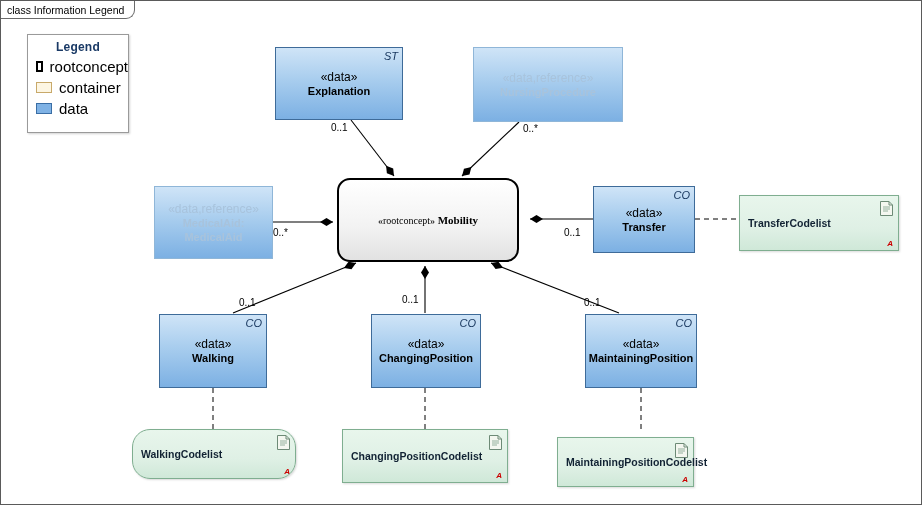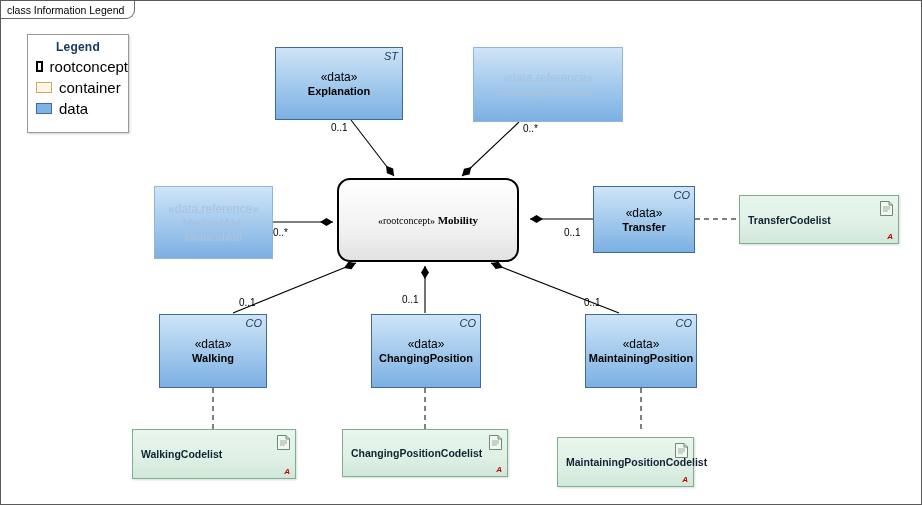--- a/index.html
+++ b/index.html
@@ -238,41 +238,41 @@
   </div>
 
   <div class="node cls" style="left:584px;top:313px;width:112px;height:74px;">
     <span class="corner">CO</span>
     <div class="cls-inner">
       <span class="stereo">«data»</span>
       <span class="nm">MaintainingPosition</span>
     </div>
   </div>
 
-  <div class="node codelist" style="left:738px;top:194px;width:160px;height:49px;">
+  <div class="node codelist" style="left:738px;top:194px;width:160px;height:56px;">
     <span class="nm">TransferCodelist</span>
     <svg class="doc-icon" viewBox="0 0 13 15">
       <path d="M0.5,0.5 H9 L12.5,4 V14.5 H0.5 Z" fill="#f4f7f0" stroke="#6d8a76"></path>
       <path d="M9,0.5 V4 H12.5" fill="none" stroke="#6d8a76"></path>
       <path d="M3,6 H10 M3,8 H10 M3,10 H8" stroke="#8aa894" stroke-width="0.9"></path>
     </svg>
     <span class="amark">A</span>
   </div>
 
-  <div class="node codelist" style="left:131px;top:428px;width:164px;height:50px;">
+  <div class="node codelist" style="left:131px;top:428px;width:164px;height:50px;border-radius:18px;">
     <span class="nm">WalkingCodelist</span>
     <svg class="doc-icon" viewBox="0 0 13 15">
       <path d="M0.5,0.5 H9 L12.5,4 V14.5 H0.5 Z" fill="#f4f7f0" stroke="#6d8a76"></path>
       <path d="M9,0.5 V4 H12.5" fill="none" stroke="#6d8a76"></path>
       <path d="M3,6 H10 M3,8 H10 M3,10 H8" stroke="#8aa894" stroke-width="0.9"></path>
     </svg>
     <span class="amark">A</span>
   </div>
 
-  <div class="node codelist" style="left:341px;top:428px;width:166px;height:48px;">
+  <div class="node codelist" style="left:341px;top:428px;width:166px;height:54px;">
     <span class="nm">ChangingPositionCodelist</span>
     <svg class="doc-icon" viewBox="0 0 13 15">
       <path d="M0.5,0.5 H9 L12.5,4 V14.5 H0.5 Z" fill="#f4f7f0" stroke="#6d8a76"></path>
       <path d="M9,0.5 V4 H12.5" fill="none" stroke="#6d8a76"></path>
       <path d="M3,6 H10 M3,8 H10 M3,10 H8" stroke="#8aa894" stroke-width="0.9"></path>
     </svg>
     <span class="amark">A</span>
   </div>
 
   <div class="node codelist" style="left:556px;top:436px;width:137px;height:50px;">

